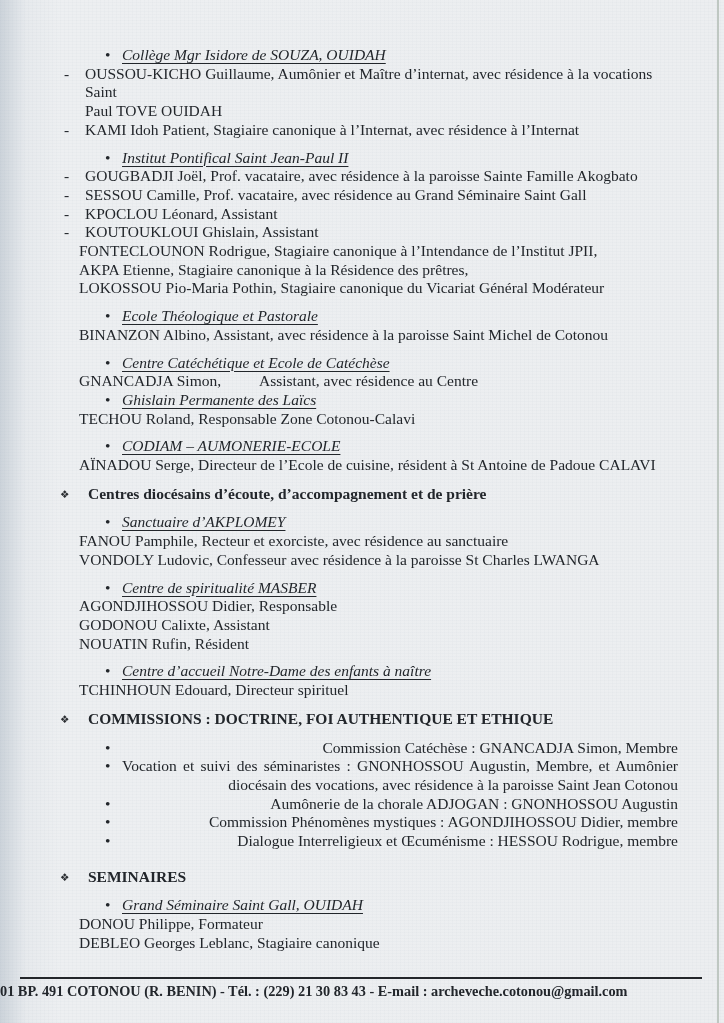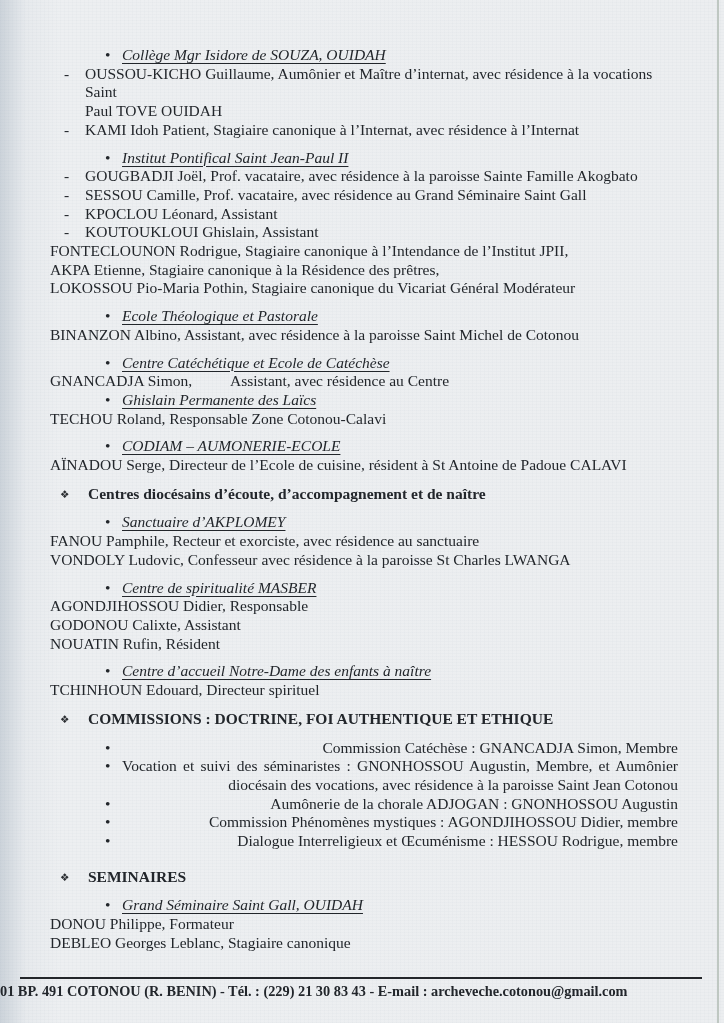--- a/index.html
+++ b/index.html
@@ -32,21 +32,21 @@
   .bh { display: flex; padding-left: 105px; padding-right: 40px; }
   .bh .b { width: 17px; flex: none; }
   .u { text-decoration: underline; text-underline-offset: 3px; text-decoration-thickness: 1.2px; font-style: italic; }
 
   
   .di { display: flex; padding-left: 64px; padding-right: 46px; }
   .di .d { width: 21px; flex: none; }
   .dt { flex: 1; }
 
   
-  .fl { padding-left: 50px; padding-right: 40px; }
+  .fl { padding-left: 79px; padding-right: 40px; }
 
   
   .sh { display: flex; padding-left: 60px; padding-right: 40px; font-weight: bold; }
   .sh .dm { width: 28px; flex: none; font-family: "DejaVu Sans", sans-serif; font-size: 10.5px; line-height: 18.7px; color: #2a2d31; }
 
   
   .ci { display: flex; padding-left: 105px; padding-right: 46px; }
   .ci .b { width: 17px; flex: none; }
   .ci .ct { flex: 1; text-align: right; }
 
@@ -143,21 +143,21 @@
       <div class="bh g9">
         <span class="b">•</span>
         <span class="u">CODIAM – AUMONERIE-ECOLE</span>
       </div>
       <div class="fl">AÏNADOU Serge, Directeur de l’Ecole de cuisine, résident à St Antoine de Padoue CALAVI</div>
     </div>
 
     <div>
       <div class="sh g10">
         <span class="dm">❖</span>
-        <span>Centres diocésains d’écoute, d’accompagnement et de naître</span>
+        <span>Centres diocésains d’écoute, d’accompagnement et de prière</span>
       </div>
 
       <div class="bh g10">
         <span class="b">•</span>
         <span class="u">Sanctuaire d’AKPLOMEY</span>
       </div>
       <div class="fl">FANOU Pamphile, Recteur et exorciste, avec résidence au sanctuaire</div>
       <div class="fl">VONDOLY Ludovic, Confesseur avec résidence à la paroisse St Charles LWANGA</div>
 
       <div class="bh g9">

